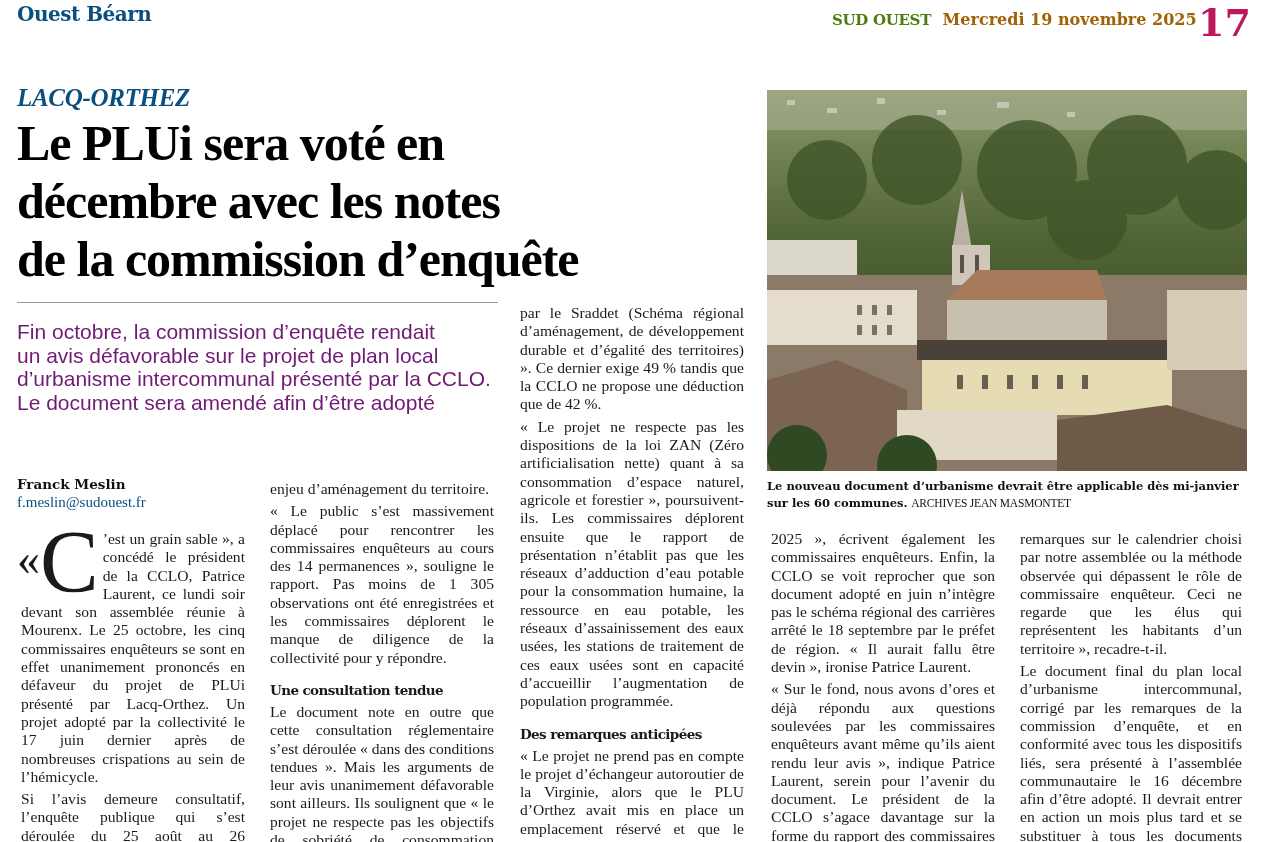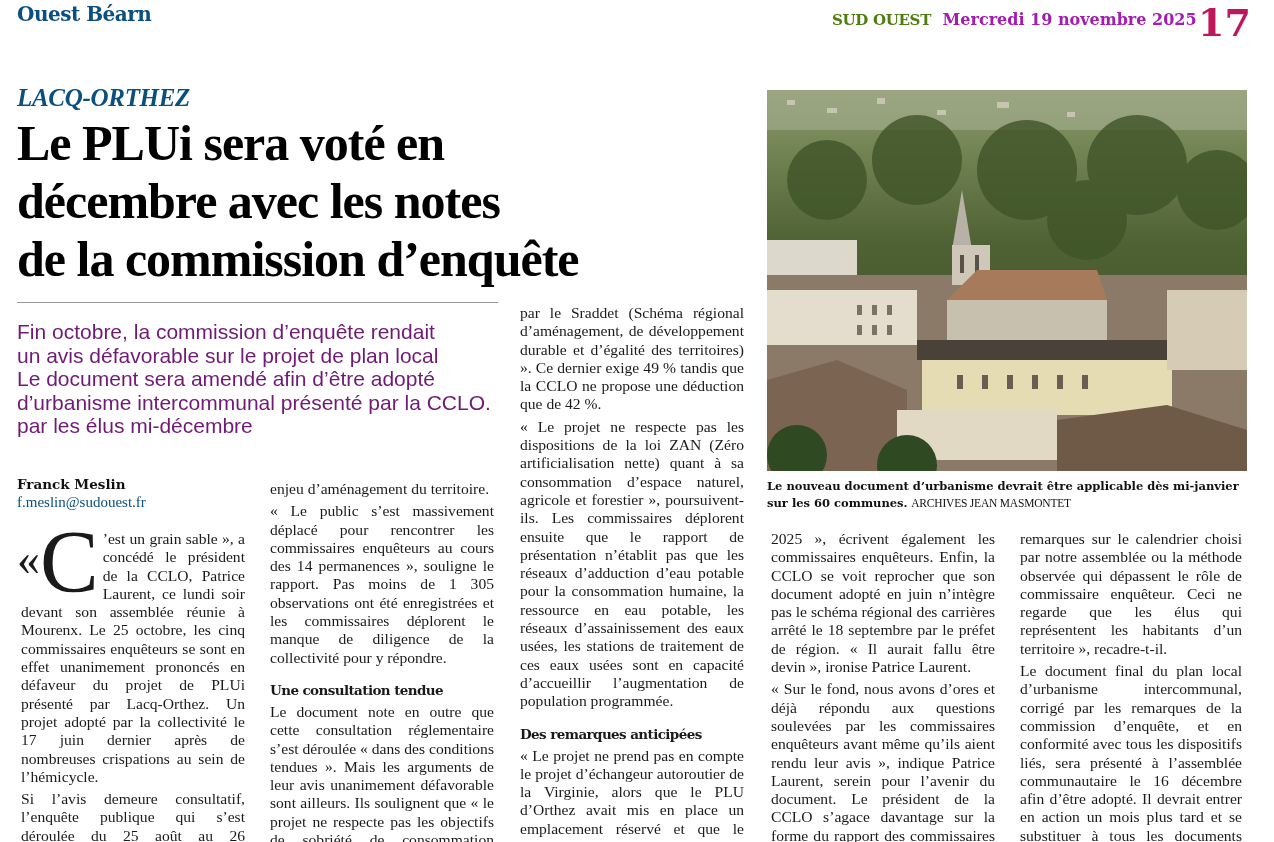--- a/index.html
+++ b/index.html
@@ -1,21 +1,21 @@
 <!DOCTYPE html>
 <html><head>
 <meta charset="utf-8">
 <style>
   html, body { margin:0; padding:0; background:#ffffff; }
   body { width:1274px; height:842px; position:relative; overflow:hidden; font-family:"DejaVu Serif", serif; color:#1a1a1a; }
   .abs { position:absolute; }
   .section-title { left:17px; top:2px; font-family:"DejaVu Serif", serif; font-weight:bold; font-size:20px; color:#0b4f7f; letter-spacing:-0.5px; }
   .masthead { left:832px; top:10px; font-family:"DejaVu Serif", serif; font-size:16px; font-weight:bold; white-space:nowrap; }
   .masthead .brand { color:#4d7c0f; font-size:15px; margin-right:6px; letter-spacing:-0.3px; }
-  .masthead .date { color:#a21caf; }
+  .masthead .date { color:#a16207; }
   .page-num { left:1198px; top:0px; font-family:"DejaVu Serif", serif; font-weight:bold; font-size:38px; color:#be185d; }
   .kicker { left:17px; top:84px; font-family:"Liberation Serif", serif; font-style:italic; font-weight:bold; font-size:25px; color:#0b4f7f; letter-spacing:-0.3px; }
   .headline { left:17px; top:114px; width:740px; font-family:"Liberation Serif", serif; font-weight:bold; font-size:50px; line-height:58px; color:#000000; letter-spacing:-1px; }
   .rule { left:17px; top:302px; width:481px; height:1px; background:#999; }
   .standfirst { left:17px; top:320px; width:490px; font-family:Liberation Sans, sans-serif; font-size:21px; line-height:23.5px; color:#701a75; }
   .byline-name { left:17px; top:476px; font-family:"DejaVu Serif", serif; font-weight:bold; font-size:13.5px; color:#111; }
   .byline-email { left:17px; top:494px; font-family:"Liberation Serif", serif; font-size:15px; color:#0b4f7f; }
   .col { font-family:"Liberation Serif", serif; font-size:15.6px; line-height:18.3px; color:#1a1a1a; text-align:justify; hyphens:manual; }
   .col p { margin:4px; }
   .col .subhead { font-family:"DejaVu Serif", serif; font-weight:bold; font-size:13.5px; letter-spacing:-0.6px; margin-top:14px; line-height:18px; }
@@ -46,23 +46,22 @@
 <div class="abs headline">
   <div>Le PLUi sera voté en</div>
   <div>décembre avec les notes</div>
   <div>de la commission d’enquête</div>
 </div>
 <div class="abs rule"></div>
 
 <div class="abs standfirst">
   <div>Fin octobre, la commission d’enquête rendait</div>
   <div>un avis défavorable sur le projet de plan local</div>
+  <div>d’urbanisme intercommunal présenté par la CCLO.</div>
   <div>Le document sera amendé afin d’être adopté</div>
-  <div>d’urbanisme intercommunal présenté par la CCLO.</div>
-  <div>par les élus mi-décembre</div>
 </div>
 
 <div class="abs byline-name">Franck Meslin</div>
 <div class="abs byline-email">f.meslin@sudouest.fr</div>
 
 <div class="abs col col1">
   <div class="dropcap-wrap">
     <span class="dropcap-quote">«</span>
     <span class="dropcap-letter">C</span>
   </div>

